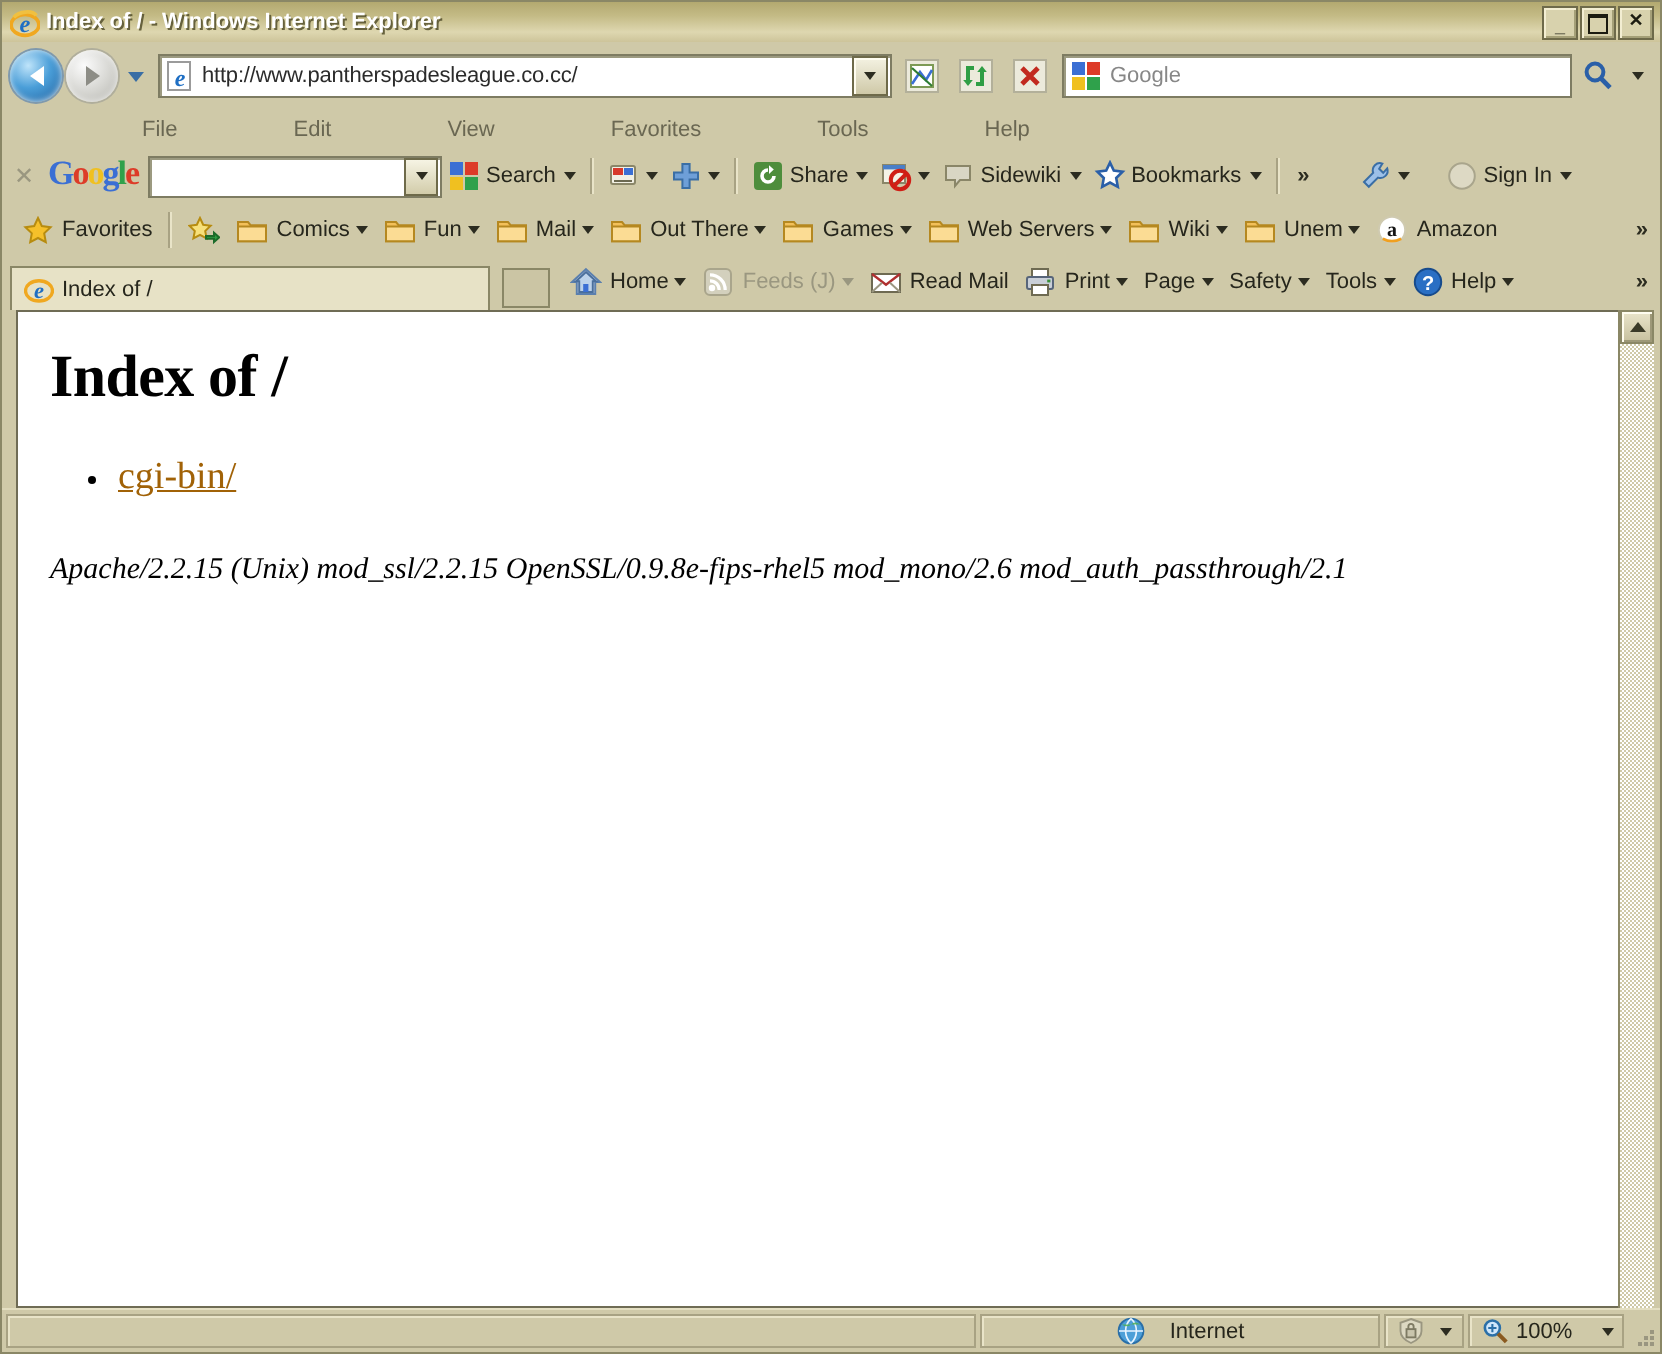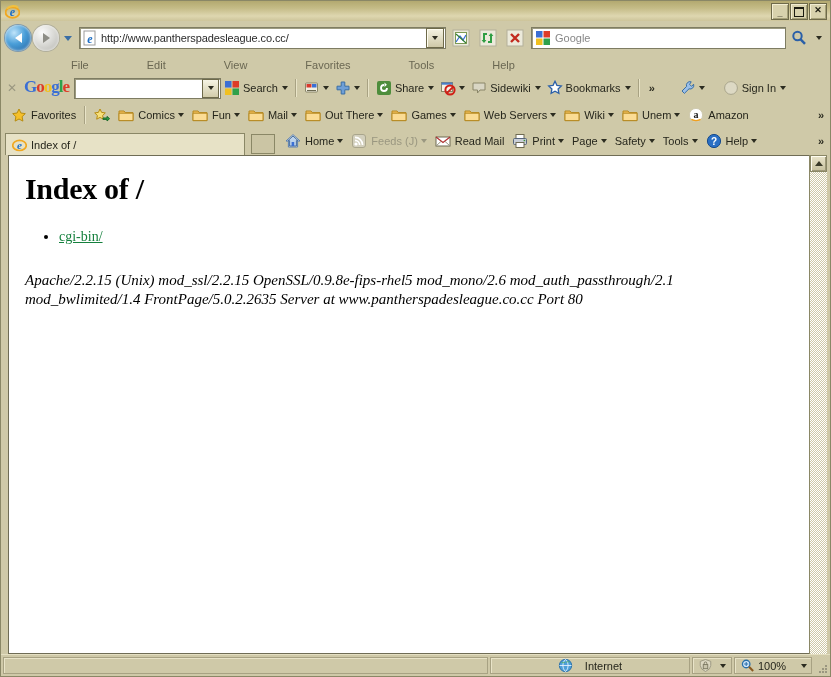--- a/index.html
+++ b/index.html
@@ -363,24 +363,24 @@
     letter-spacing: -0.3px;
   }
   #file-list {
     margin: 0 0 26px 0;
     padding-left: 34px;
     font-family: "Liberation Serif", serif;
     font-size: 15px;
   }
   #file-list li { margin-bottom: 3px; }
   #file-list a {
-    color: #15803d;
+    color: #a16207;
     text-decoration: underline;
     font-family: "Liberation Serif", serif;
-    font-size: 14px;
+    font-size: 19px;
   }
   #server-sig {
     font-family: "Liberation Serif", serif;
     font-style: italic;
     font-size: 15px;
     color: #000;
     line-height: 1.25;
     max-width: 700px;
   }
 
@@ -447,20 +447,21 @@
 <div id="window">
 
   <div id="titlebar" class="strip">
     <span class="ie-logo">
       <svg width="15" height="15" viewBox="0 0 16 16">
         <ellipse cx="8" cy="9" rx="7.4" ry="5.6" fill="none" stroke="#f0a820" stroke-width="2"></ellipse>
         <path d="M2 5 C5 1.5 12 1.2 14 4" fill="none" stroke="#f0c040" stroke-width="2"></path>
         <text x="8" y="13" font-family="Liberation Serif, serif" font-size="13" font-style="italic" font-weight="bold" fill="#1f6fc4" text-anchor="middle">e</text>
       </svg>
     </span>
+    <span class="title-text">Index of / - Windows Internet Explorer</span>
 
     <div id="win-buttons">
       <div class="winbtn min">
         <span class="glyph">_</span>
       </div>
       <div class="winbtn max">
         <span class="glyph"></span>
       </div>
       <div class="winbtn close">
         <span class="glyph">✕</span>
@@ -887,21 +888,20 @@
       <div id="pagecontent">
         <h1 id="page-title">Index of /</h1>
         <ul id="file-list">
           <li>
             <a href="#">cgi-bin/</a>
           </li>
         </ul>
         <address id="server-sig">
           <span>Apache/2.2.15 (Unix) mod_ssl/2.2.15 OpenSSL/0.9.8e-fips-rhel5 mod_mono/2.6 mod_auth_passthrough/2.1</span>
           <br>
-          <span>mod_bwlimited/1.4 FrontPage/5.0.2.2635 Server at www.pantherspadesleague.co.cc Port 80</span>
         </address>
       </div>
     </div>
 
     <div id="vscroll">
       <div class="sb-btn">
         <span class="sb-tri-up"></span>
       </div>
       <div class="sb-track"></div>
     </div>

